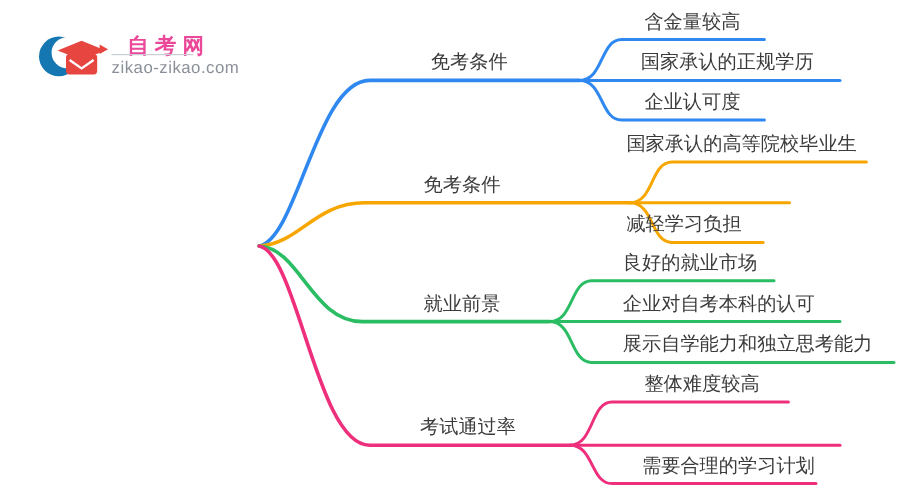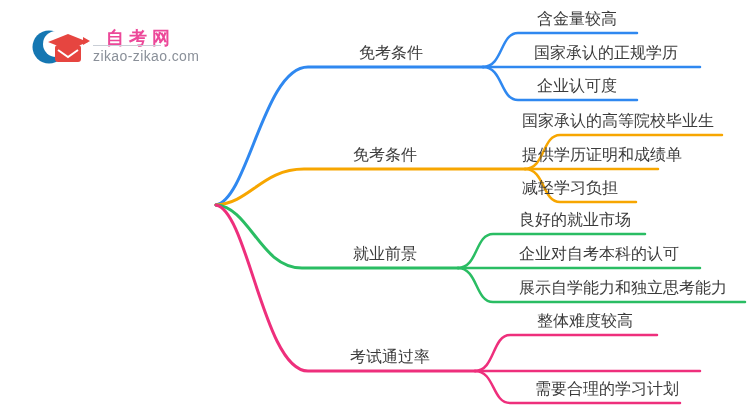--- a/index.html
+++ b/index.html
@@ -92,21 +92,20 @@
   <div class="node branch-label" style="left:315px;top:43px;width:152px;">免考条件</div>
   <div class="node branch-label" style="left:315px;top:145px;width:140px;">免考条件</div>
   <div class="node branch-label" style="left:315px;top:244px;width:140px;">就业前景</div>
   <div class="node branch-label" style="left:315px;top:347px;width:150px;">考试通过率</div>
 
   <div class="node" style="left:534px;top:43px;">国家承认的正规学历</div>
   <div class="node" style="left:537px;top:9px;">含金量较高</div>
   <div class="node" style="left:537px;top:76px;text-align:right;">企业认可度</div>
 
   <div class="node" style="left:522px;top:111px;">国家承认的高等院校毕业生</div>
-  <div class="node" style="left:522px;top:145px;">提供学历证明和成绩单</div>
   <div class="node" style="left:522px;top:178px;">减轻学习负担</div>
 
   <div class="node" style="left:519px;top:210px;">良好的就业市场</div>
   <div class="node" style="left:519px;top:244px;">企业对自考本科的认可</div>
   <div class="node" style="left:519px;top:278px;">展示自学能力和独立思考能力</div>
 
   <div class="node" style="left:537px;top:311px;">整体难度较高</div>
   <div class="node" style="left:535px;top:379px;">需要合理的学习计划</div>
 
 </div>

